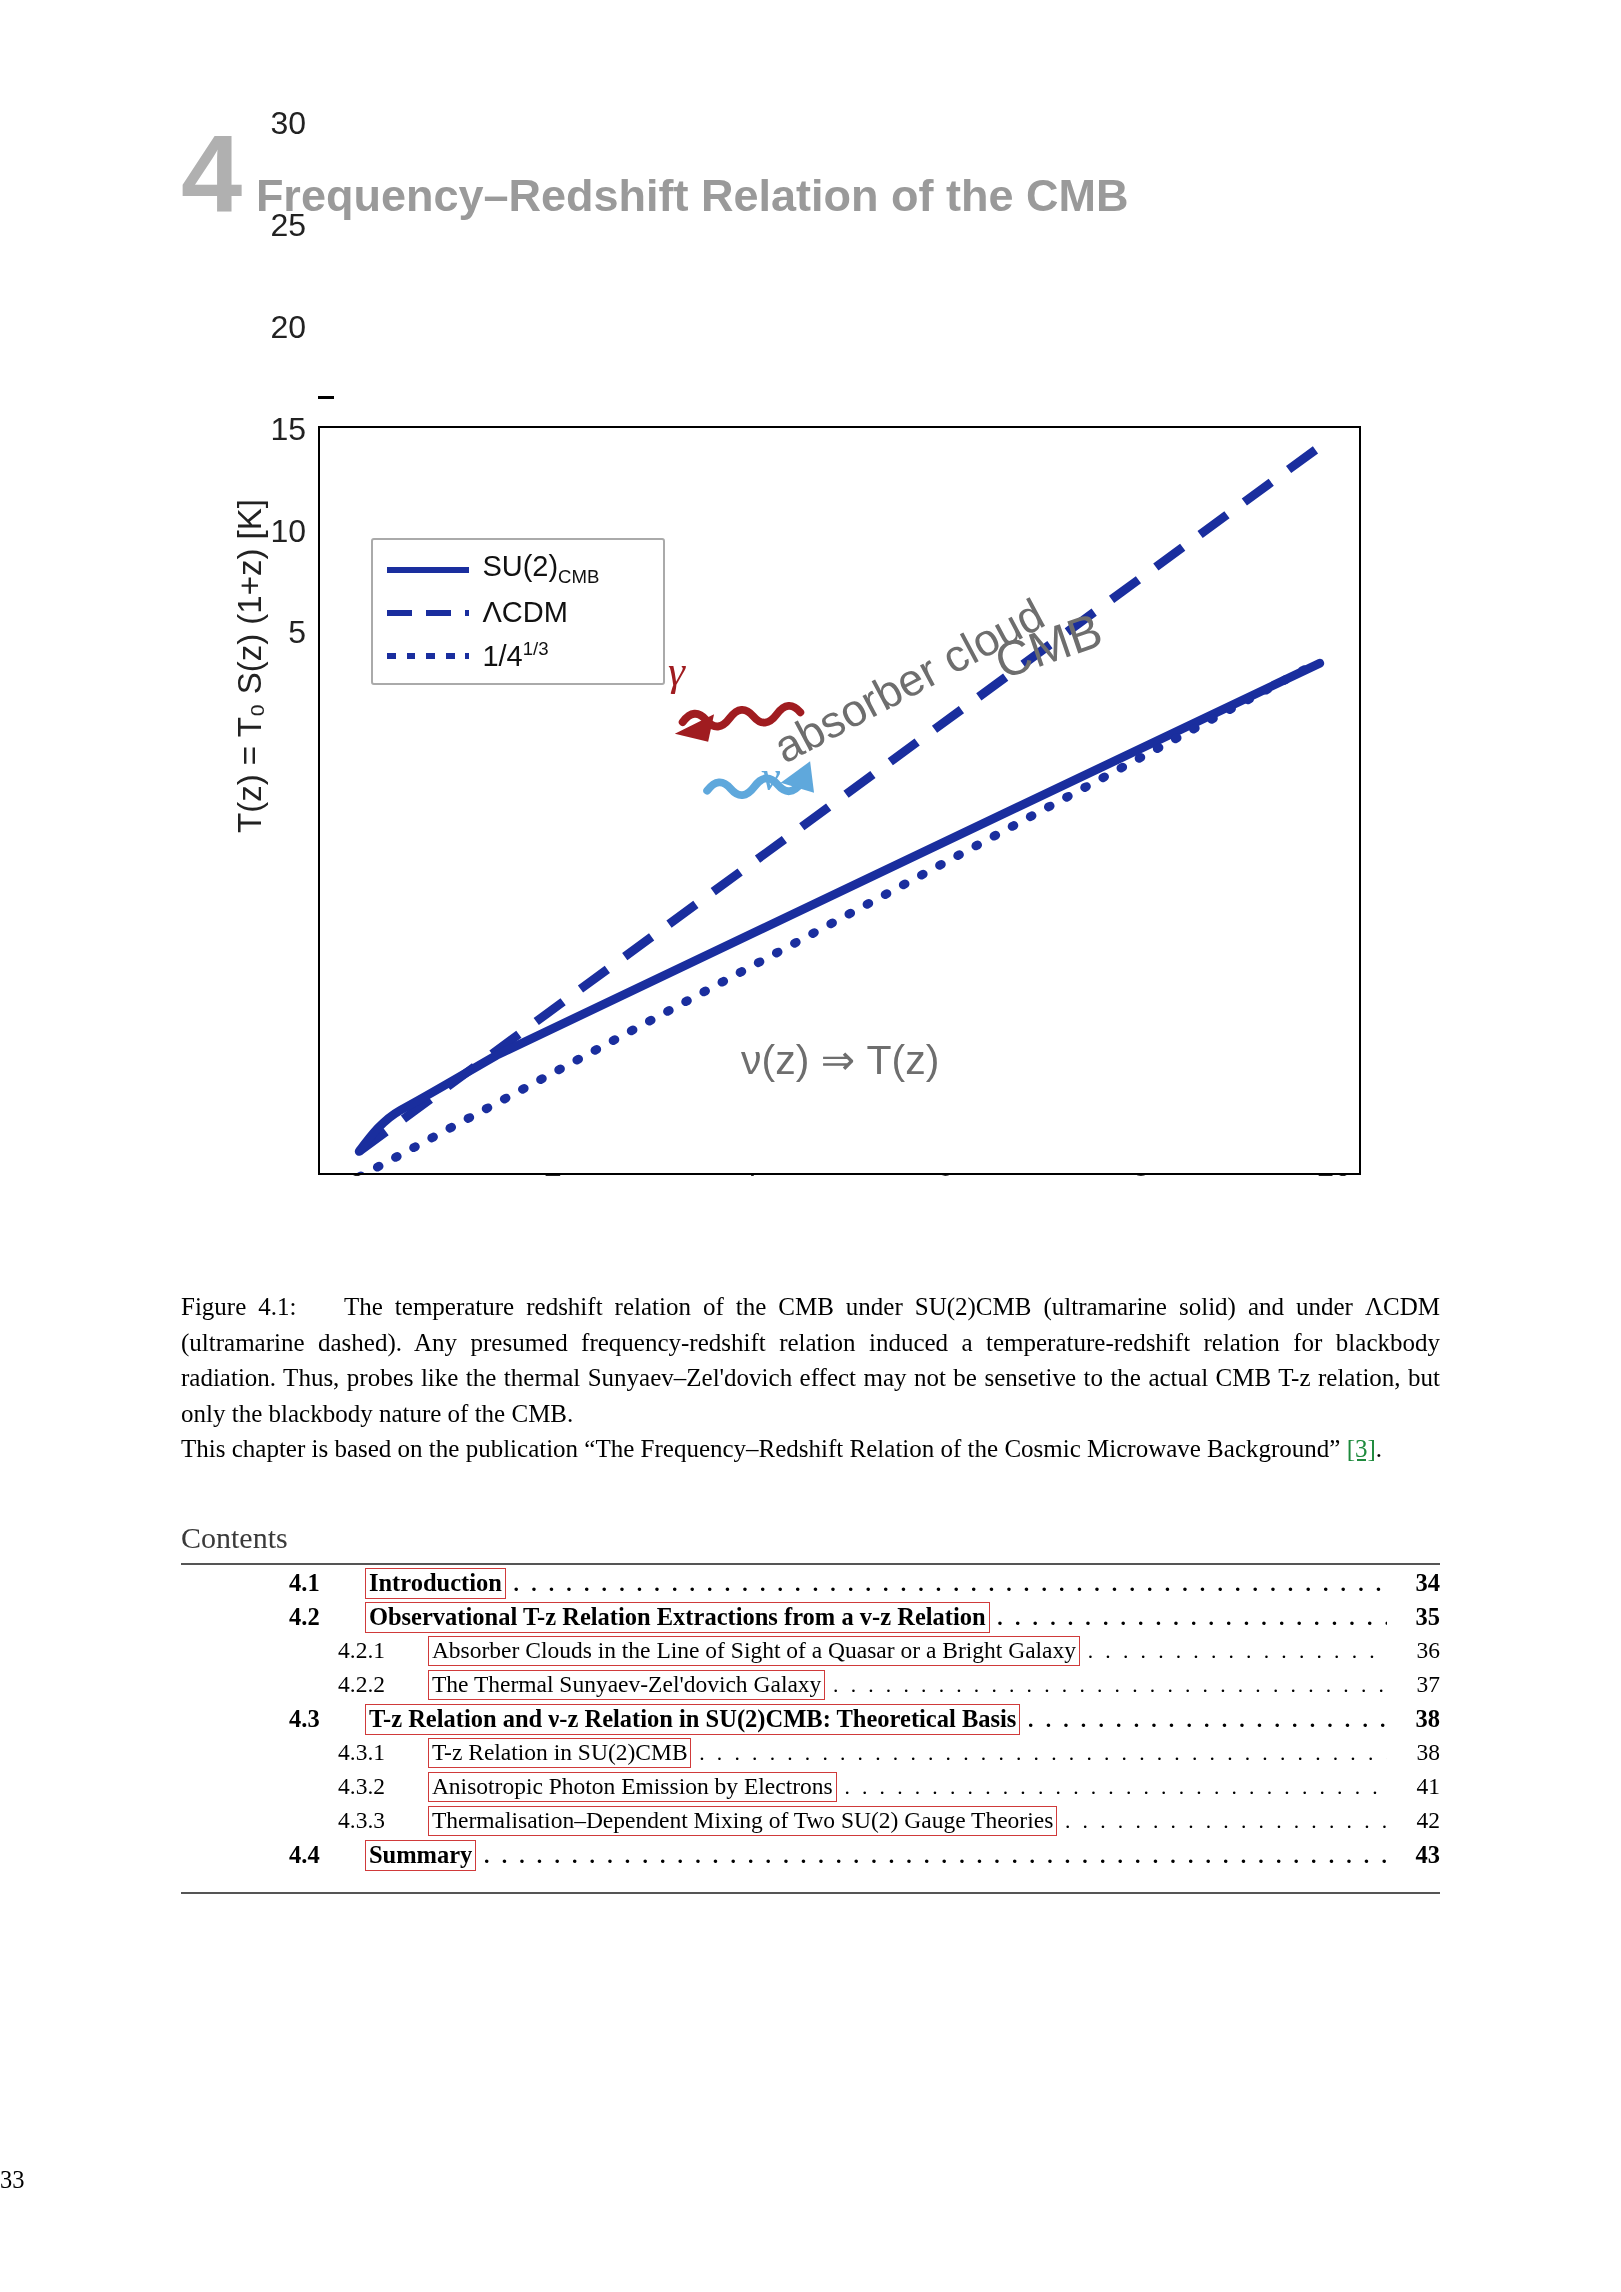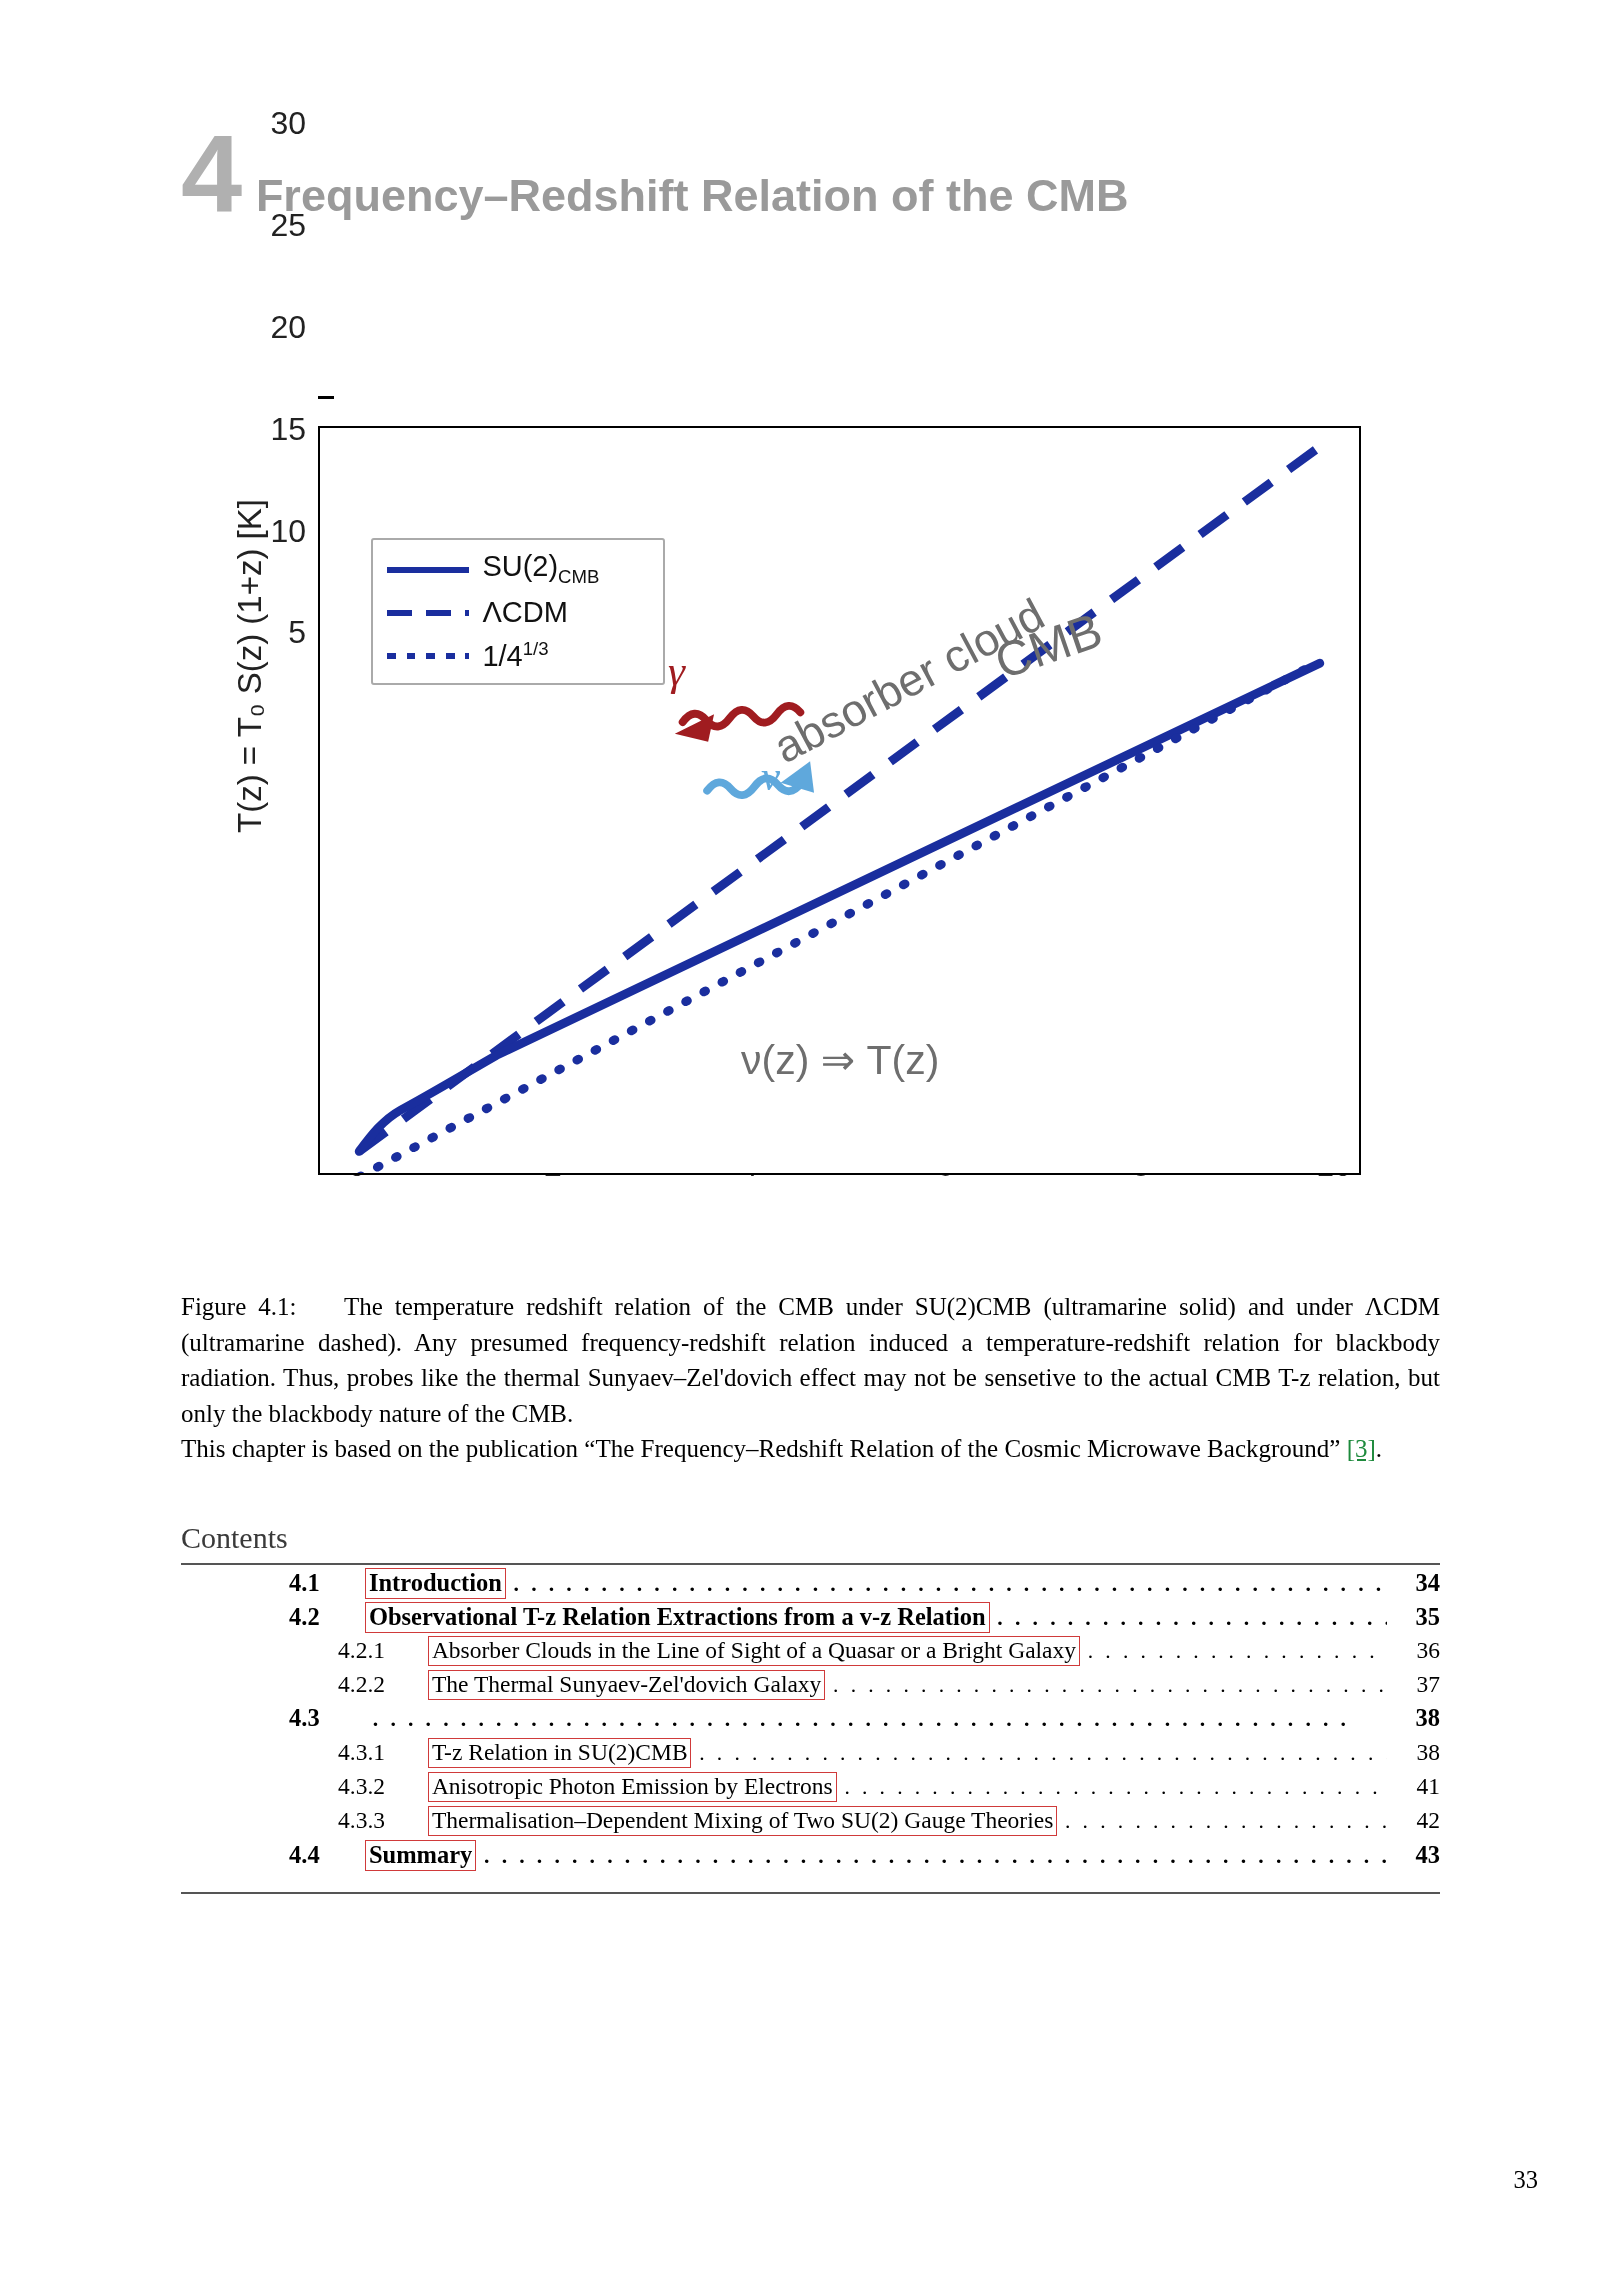--- a/index.html
+++ b/index.html
@@ -295,21 +295,21 @@
     width: 45px;
     text-align: right;
   }
   .toc-row.lvl1 .toc-page { font-weight: bold; }
 
   .page-number {
     position: absolute;
     left: 0;
     top: 2166px;
     width: 1538px;
-    text-align: right;
+    text-align: left;
     font-size: 24.5px;
   }
 </style>
 </head>
 <body>
 
 <div class="chapter-head">
   <span class="chapter-number">4</span>
   <span class="chapter-title">Frequency–Redshift Relation of the CMB</span>
 </div>
@@ -438,20 +438,21 @@
 
   <div class="toc-row lvl2">
     <span class="toc-num">4.2.2</span>
     <span class="toc-text">The Thermal Sunyaev-Zel'dovich Galaxy</span>
     <span class="toc-dots">. . . . . . . . . . . . . . . . . . . . . . . . . . . . . . . . . . . . . . . . . . . . . . . . . . . . . . . .</span>
     <span class="toc-page">37</span>
   </div>
 
   <div class="toc-row lvl1">
     <span class="toc-num">4.3</span>
+    <span class="toc-text">T-z Relation and ν-z Relation in SU(2)CMB: Theoretical Basis</span>
     <span class="toc-dots">. . . . . . . . . . . . . . . . . . . . . . . . . . . . . . . . . . . . . . . . . . . . . . . . . . . . . . . .</span>
     <span class="toc-page">38</span>
   </div>
 
   <div class="toc-row lvl2">
     <span class="toc-num">4.3.1</span>
     <span class="toc-text">T-z Relation in SU(2)CMB</span>
     <span class="toc-dots">. . . . . . . . . . . . . . . . . . . . . . . . . . . . . . . . . . . . . . . . . . . . . . . . . . . . . . . .</span>
     <span class="toc-page">38</span>
   </div>

